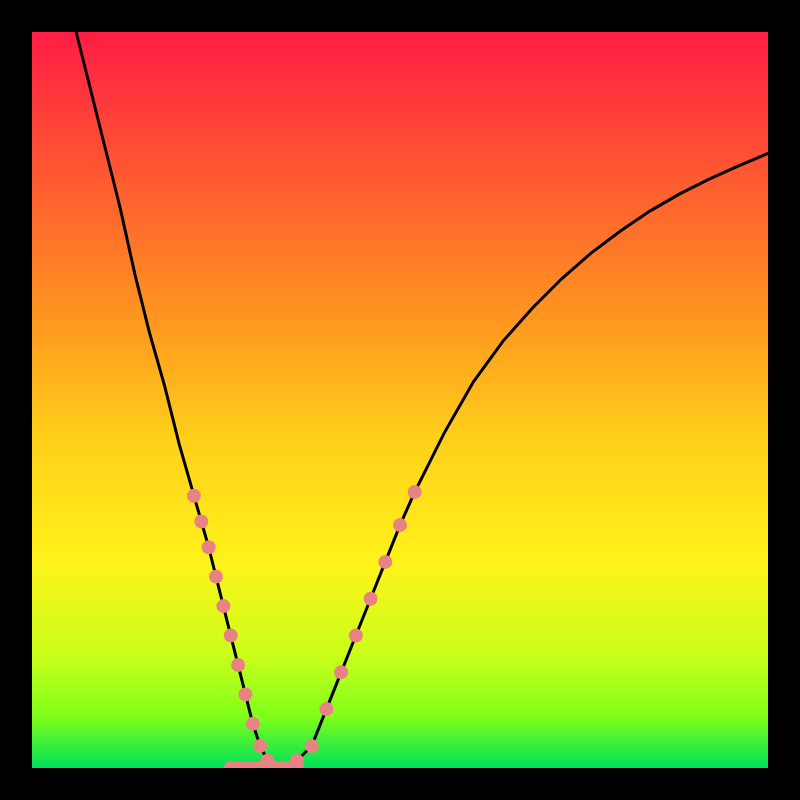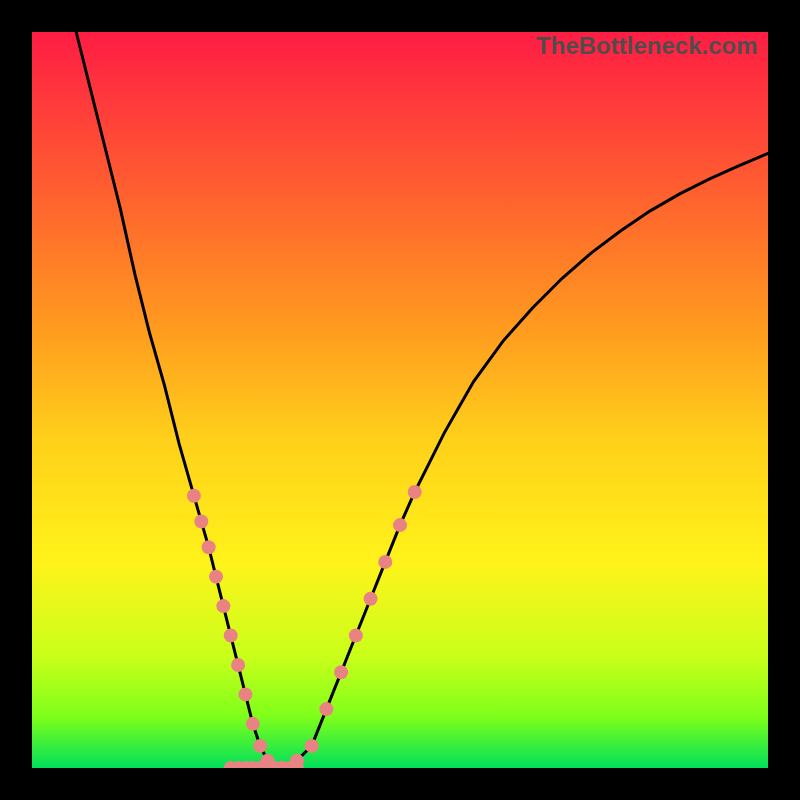--- a/index.html
+++ b/index.html
@@ -60,15 +60,14 @@
           <circle cx="213.44" cy="736.00" r="7" fill="#e98383"></circle>
           <circle cx="220.80" cy="736.00" r="7" fill="#e98383"></circle>
           <circle cx="228.16" cy="736.00" r="7" fill="#e98383"></circle>
           <circle cx="235.52" cy="736.00" r="7" fill="#e98383"></circle>
           <circle cx="242.88" cy="736.00" r="7" fill="#e98383"></circle>
           <circle cx="250.24" cy="736.00" r="7" fill="#e98383"></circle>
           <circle cx="257.60" cy="736.00" r="7" fill="#e98383"></circle>
           <circle cx="264.96" cy="736.00" r="7" fill="#e98383"></circle>
         </g>
       </svg>
-    <div class="watermark">TheBottleneck.com</div>
   </div>
 </div>
 
 </body></html>

